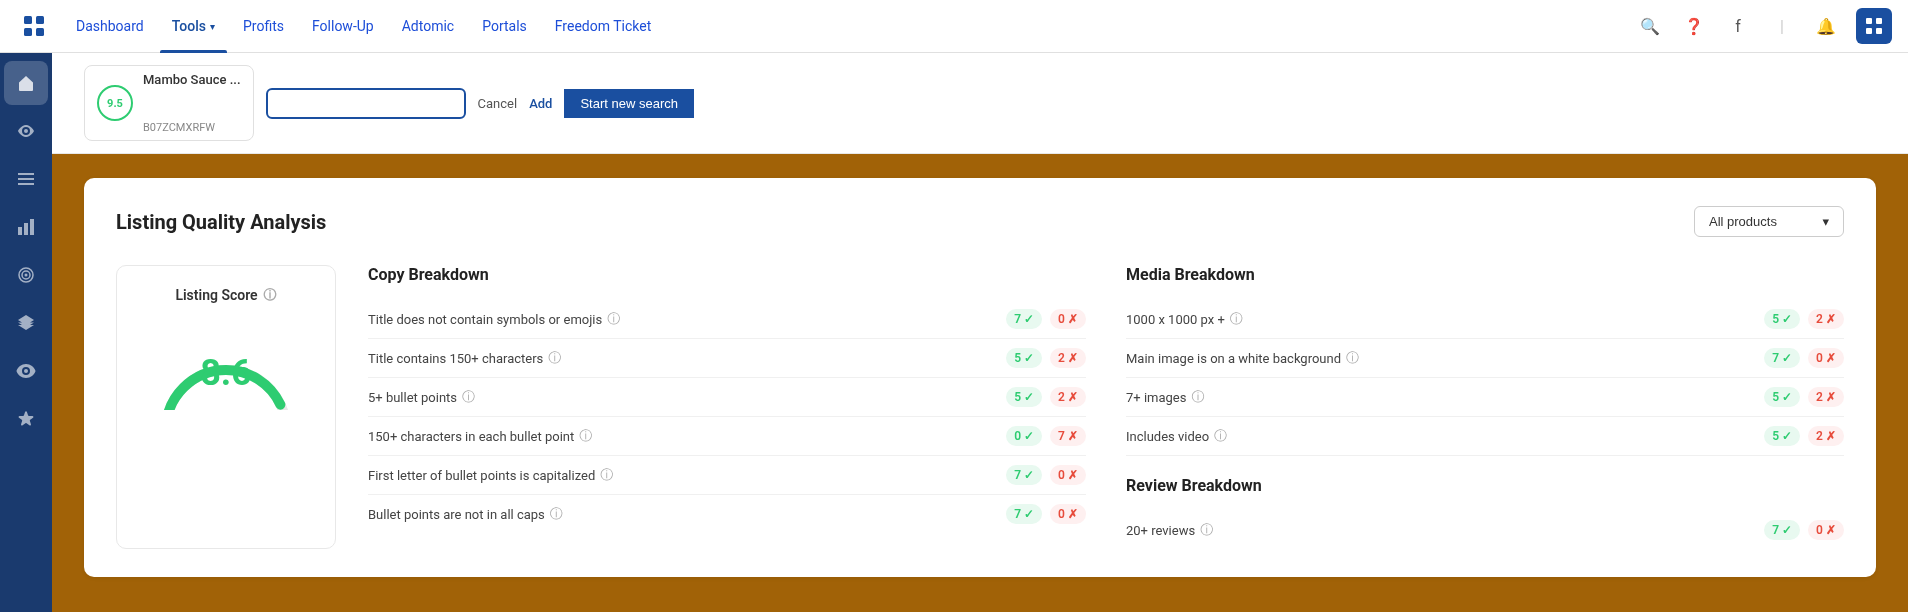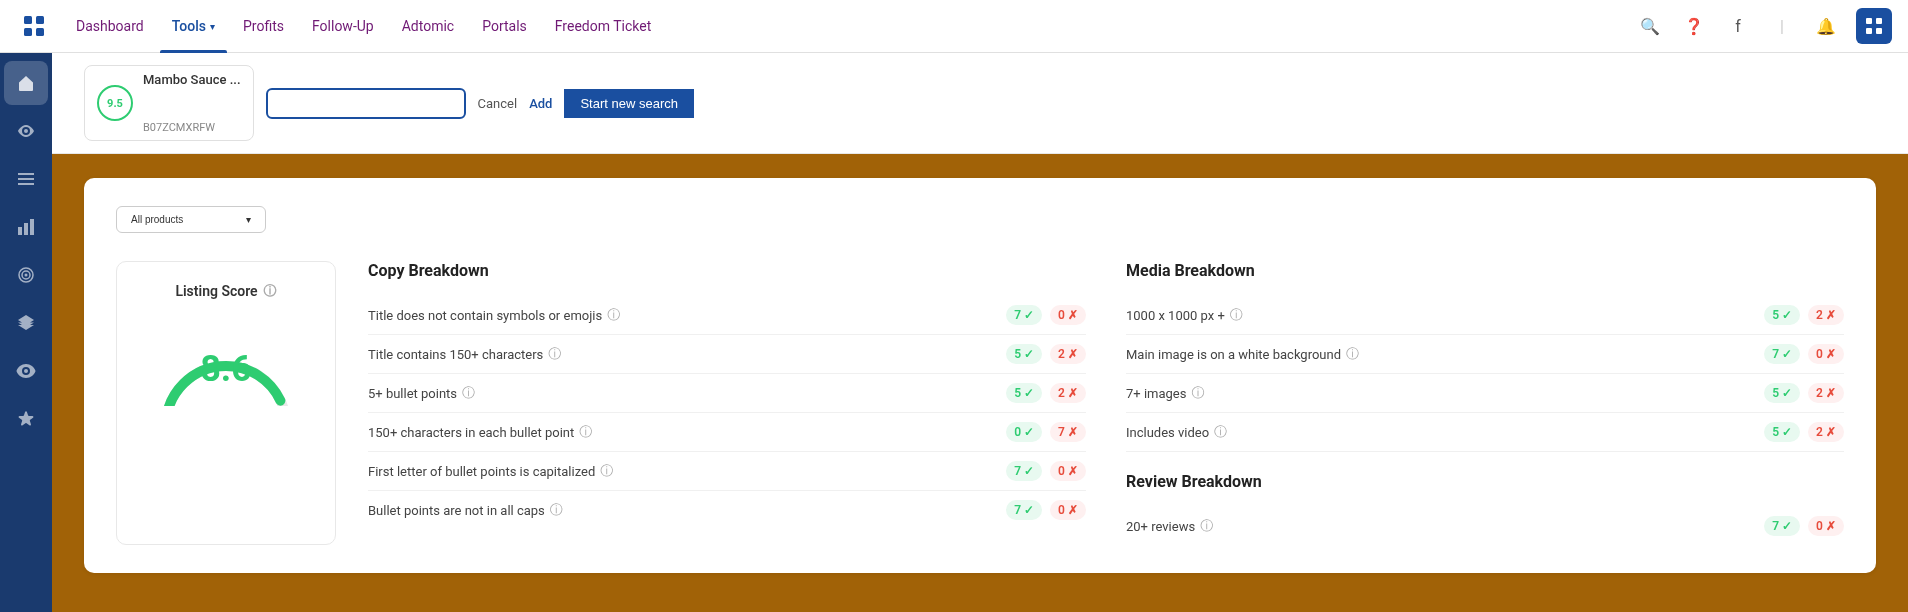--- a/index.html
+++ b/index.html
@@ -23,21 +23,21 @@
       cursor: pointer;
     }
     .top-nav .grid-icon svg { width: 22px; height: 22px; }
     .nav-links { display: flex; align-items: center; gap: 4px; flex: 1; }
     .nav-item {
       padding: 0 12px;
       height: 53px;
       display: flex;
       align-items: center;
       font-size: 14px;
-      color: #701a75;
+      color: #1d4ed8;
       cursor: pointer;
       position: relative;
       white-space: nowrap;
     }
     .nav-item.active { color: #1a4fa0; font-weight: 500; }
     .nav-item.active::after {
       content: '';
       position: absolute;
       bottom: 0; left: 0; right: 0;
       height: 3px;
@@ -162,21 +162,21 @@
     }
     .listing-title {
       font-size: 20px;
       font-weight: 700;
       color: #222;
     }
     .dropdown-btn {
       border: 1px solid #ccc;
       border-radius: 6px;
       padding: 7px 14px;
-      font-size: 10px;
+      font-size: 13px;
       color: #333;
       background: #fff;
       cursor: pointer;
       display: flex; align-items: center; gap: 8px;
       min-width: 150px; justify-content: space-between;
     }
 
     .listing-body { display: flex; gap: 32px; }
 
     
@@ -350,20 +350,21 @@
         </div>
       </div>
       <input class="search-input-box" type="text" placeholder="" style="">
       <span class="action-link">Cancel</span>
       <span class="action-link add">Add</span>
       <button class="start-search-btn">Start new search</button>
     </div>
 
     <div class="listing-section">
       <div class="listing-header">
+        <h2 class="listing-title">Listing Quality Analysis</h2>
         <button class="dropdown-btn">
           <span>All products</span>
           <span>▾</span>
         </button>
       </div>
 
       <div class="listing-body">
 
         <div class="score-panel">
           <div class="score-label">

